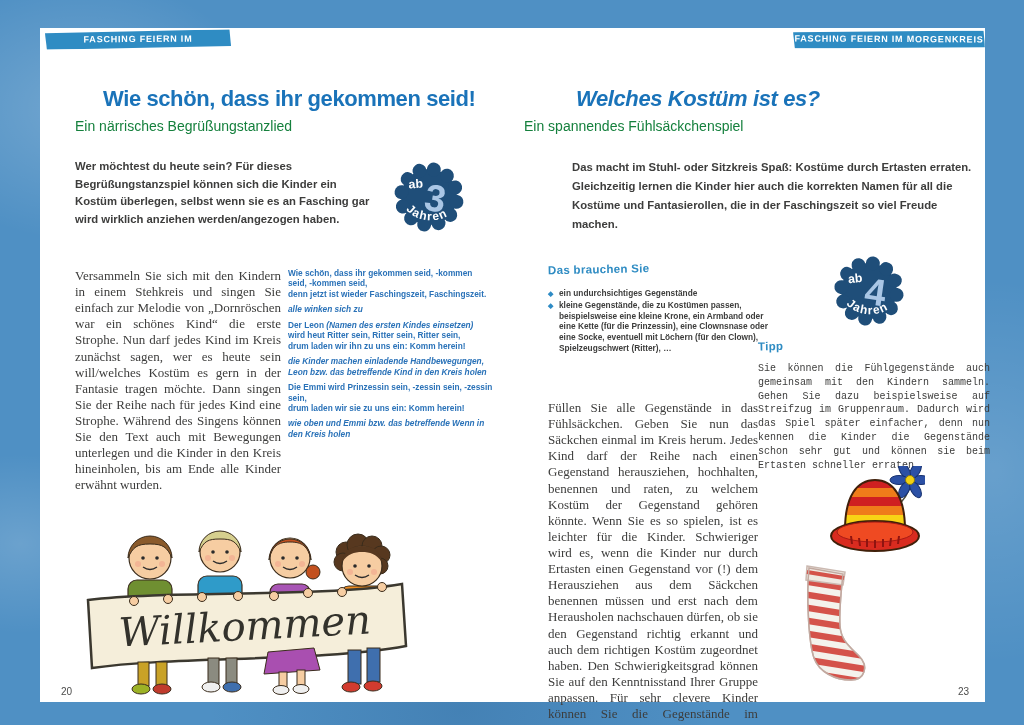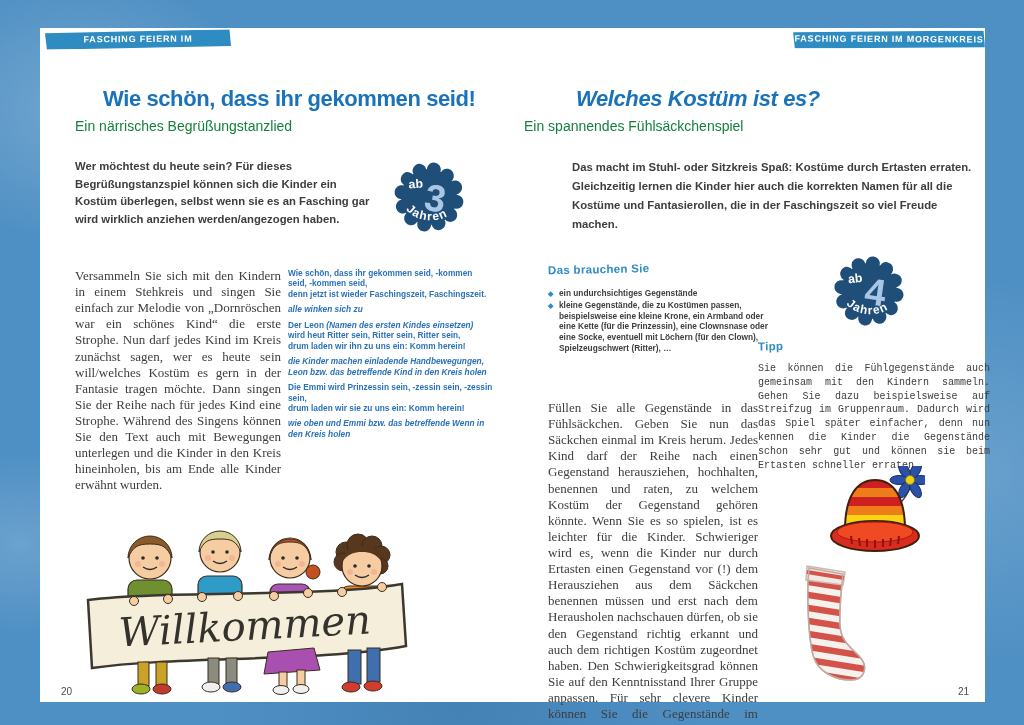--- a/index.html
+++ b/index.html
@@ -307,16 +307,16 @@
           <rect x="10" y="89" width="90" height="6.5" transform="rotate(9 50 92)"></rect>
           <rect x="10" y="102" width="90" height="6.5" transform="rotate(9 50 105)"></rect>
           <rect x="10" y="115" width="90" height="6.5" transform="rotate(9 50 118)"></rect>
         </g>
         <path d="M28,8 L66,14 L64,27 L27,22 Z" fill="#efe9e2" stroke="#cbb9b1" stroke-width="1.5"></path>
         <path d="M28,14 L65,20" stroke="#d4524a" stroke-width="4"></path>
         <path d="M30,10 L64,16 C62,34 60,52 61,68 C62,82 70,88 80,98 C90,108 86,122 72,122 C56,122 40,114 35,100 C30,86 27,40 30,10 Z" fill="none" stroke="#c2a9a0" stroke-width="1.5"></path>
       </svg>
     </div>
 
-    <div class="pagenum" style="right:16px;top:658px;">21</div>
+    <div class="pagenum" style="right:16px;top:658px;">23</div>
 
   </div>
 </div>
 
 </body></html>

